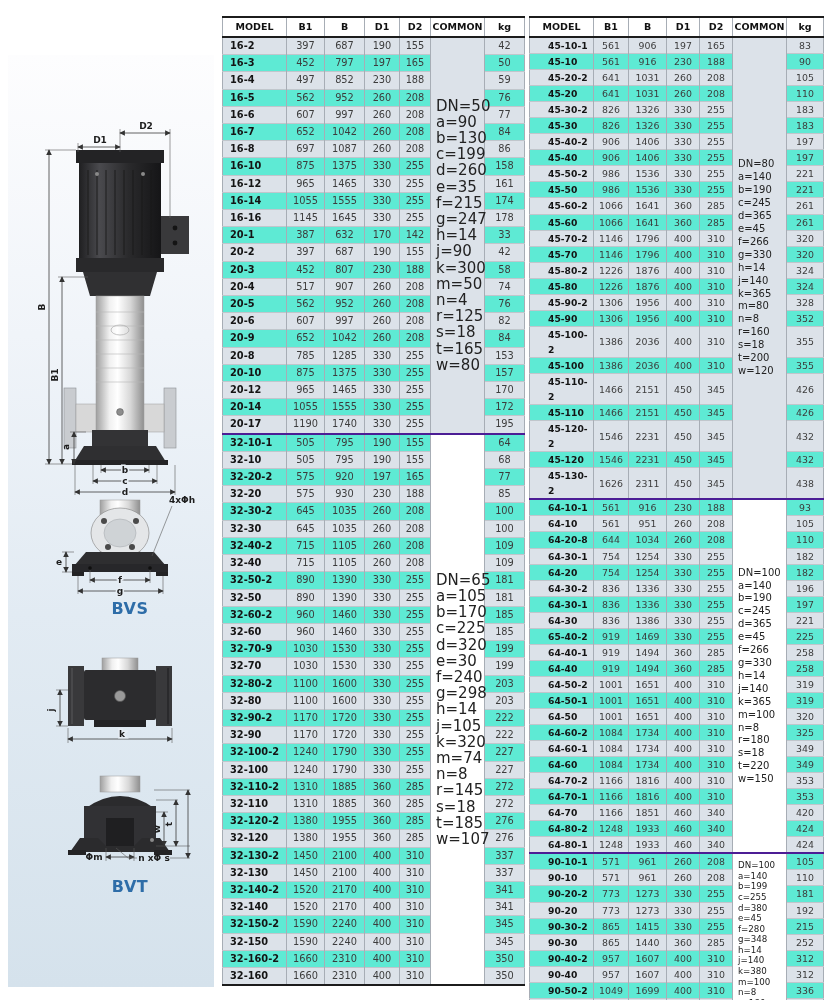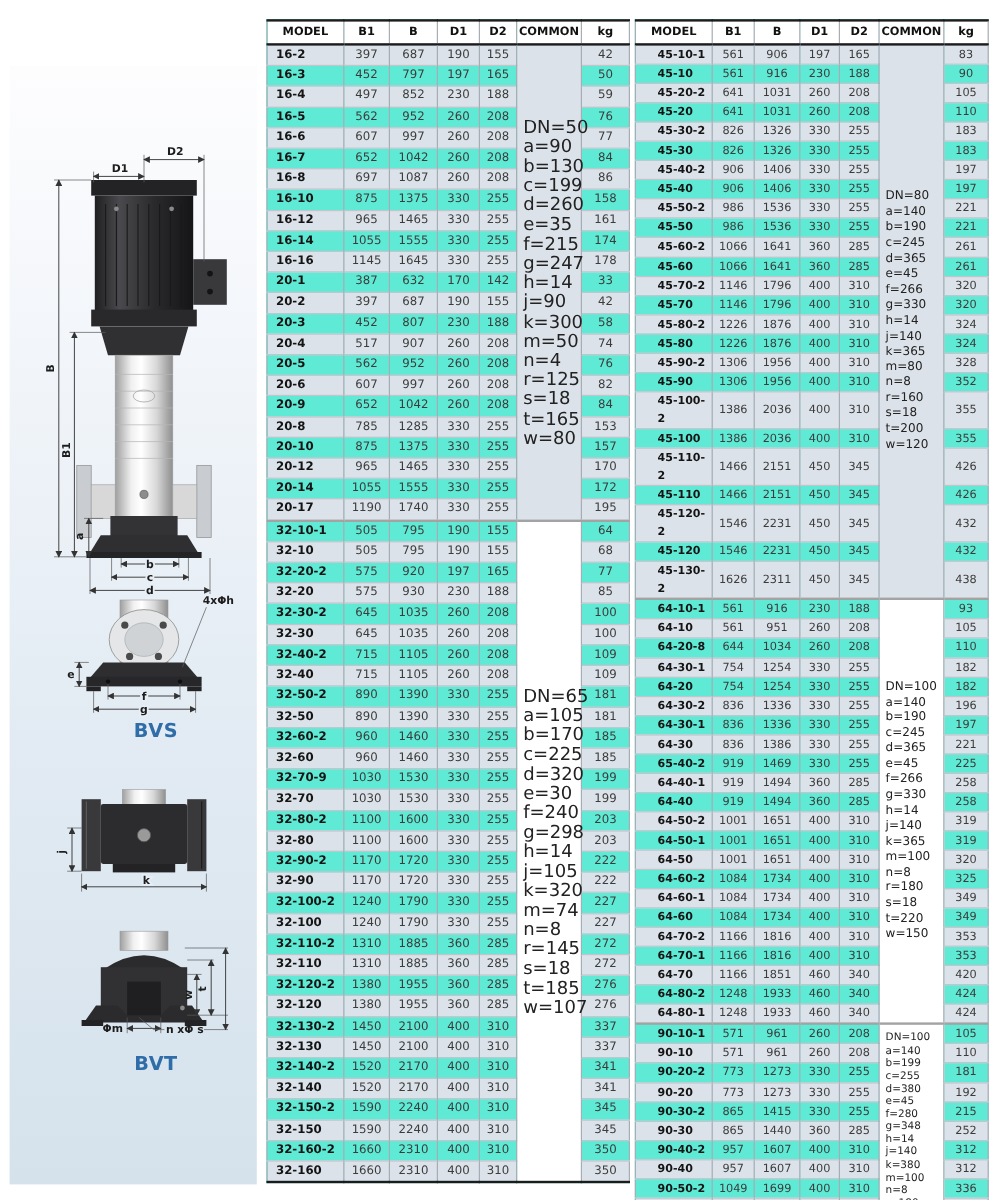--- a/index.html
+++ b/index.html
@@ -40,21 +40,21 @@
     font-size:9.8px; color:#3c3c3c; text-align:center; padding:0;
     border-left:1px solid #a7adb5; border-top:1px solid #c0c6cc;
   }
   td:first-child { border-left:none; }
   #tbl0 td { height:16.2px; line-height:16.2px; }
   #tbl1 td { height:15.05px; line-height:15.05px; font-size:9.4px; }
   td.model { text-align:left; padding-left:7px; font-weight:bold; color:#141414; }
   #tbl0 td.model { font-size:9.8px; }
   #tbl1 td.model { font-size:9.2px; padding-left:18px; }
   tr.shade td { background:#dce2e9; }
-  tr.gstart td { border-top:2px solid #a3a3a3;margin-left:14px; }
+  tr.gstart td { border-top:2px solid #4c1d95;margin-left:14px; }
   td.common {
     background:#fff; white-space:pre-line; text-align:left; padding-left:5px;
     font-size:15px; color:#222; line-height:13.4px; vertical-align:middle; font-weight:normal;
   }
   #tbl1 td.common { line-height:12.9px; font-size:10px; }
   #tbl1 td.common.g2 { line-height:10.6px; font-size:8.7px; }
 
   
   .dim { stroke:#3c3c3c; stroke-width:.8; fill:none; }
   .ext { stroke:#5a5a5a; stroke-width:.6; fill:none; }

